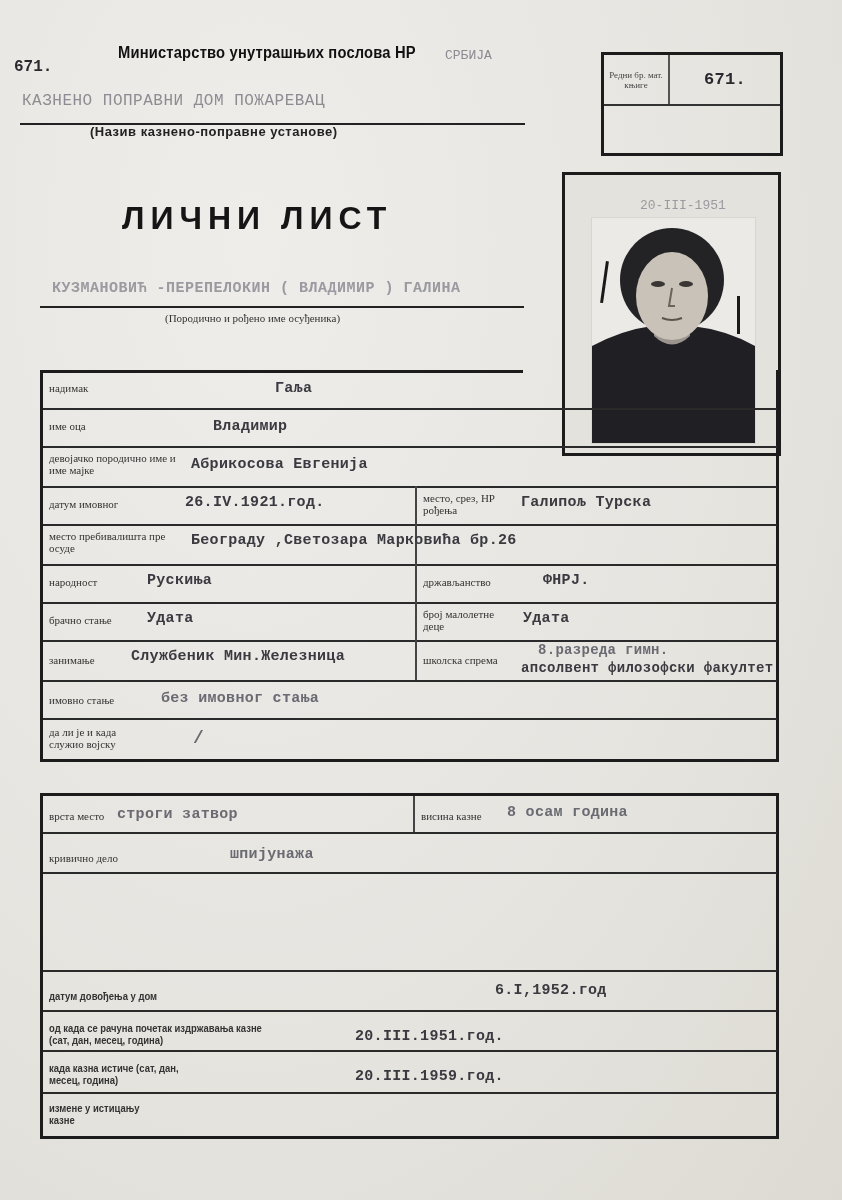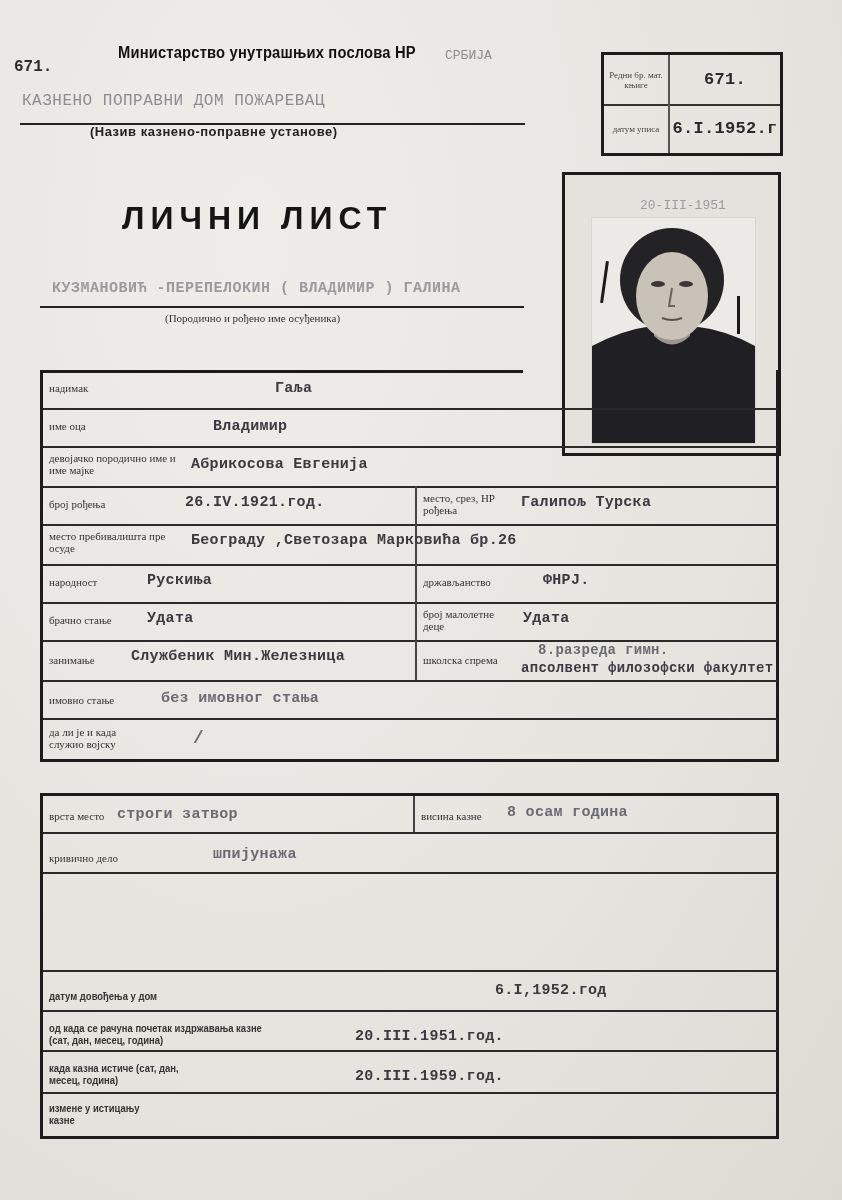--- a/index.html
+++ b/index.html
@@ -61,24 +61,20 @@
   <div class="abs ministry-suffix">СРБИЈА</div>
   <div class="abs type institution">КАЗНЕНО ПОПРАВНИ ДОМ ПОЖАРЕВАЦ</div>
   <div class="abs inst-line"></div>
   <div class="abs inst-caption">(Назив казнено-поправне установе)</div>
 
   <div class="abs regbox">
     <div class="row row1">
       <div class="lbl">Редни бр. мат. књиге</div>
       <div class="val">671.</div>
     </div>
-    <div class="row row2">
-      <div class="lbl">датум уписа</div>
-      <div class="val">6.I.1952.г</div>
-    </div>
   </div>
 
   <div class="abs photobox"></div>
   <div class="abs photo-stamp">20-III-1951</div>
   <div class="abs photo">
     <svg width="163" height="225" viewBox="0 0 163 225">
       <rect x="0" y="0" width="163" height="225" fill="#eceae6"></rect>
 
       <path d="M0 128 Q30 112 60 108 Q80 128 100 108 Q135 112 163 128 L163 225 L0 225 Z" fill="#1f1f24"></path>
 
@@ -121,21 +117,21 @@
 
     <div class="lbl" style="left:6px; top:12px;">надимак</div>
     <div class="val" style="left:232px; top:10px;">Гаља</div>
 
     <div class="lbl" style="left:6px; top:50px;">име оца</div>
     <div class="val" style="left:170px; top:48px;">Владимир</div>
 
     <div class="lbl" style="left:6px; top:82px; width:140px;">девојачко породично име и име мајке</div>
     <div class="val" style="left:148px; top:86px;">Абрикосова Евгенија</div>
 
-    <div class="lbl" style="left:6px; top:128px;">број рођења</div>
+    <div class="lbl" style="left:6px; top:128px;">датум имовног</div>
     <div class="val" style="left:142px; top:124px;">26.IV.1921.год.</div>
     <div class="lbl" style="left:380px; top:122px; width:90px;">место, срез, НР рођења</div>
     <div class="val" style="left:478px; top:124px;">Галипољ Турска</div>
 
     <div class="lbl" style="left:6px; top:160px; width:140px;">место пребивалишта пре осуде</div>
     <div class="val" style="left:148px; top:162px;">Београду ,Светозара Марковића бр.26</div>
 
     <div class="lbl" style="left:6px; top:206px;">народност</div>
     <div class="val" style="left:104px; top:202px;">Рускиња</div>
     <div class="lbl" style="left:380px; top:206px;">држављанство</div>
@@ -167,21 +163,21 @@
     <div class="hline" style="left:0; top:254px; width:734px;"></div>
     <div class="hline" style="left:0; top:296px; width:734px;"></div>
     <div class="vline" style="left:370px; top:0; height:36px;"></div>
 
     <div class="lbl" style="left:6px; top:14px;">врста место</div>
     <div class="val light" style="left:74px; top:10px;">строги затвор</div>
     <div class="lbl" style="left:378px; top:14px;">висина казне</div>
     <div class="val light" style="left:464px; top:8px;">8 осам година</div>
 
     <div class="lbl" style="left:6px; top:56px;">кривично дело</div>
-    <div class="val light" style="left:163px; top:50px;padding-left:7px;">шпијунажа</div>
+    <div class="val light" style="left:180px; top:50px;padding-left:7px;">шпијунажа</div>
 
 
     <div class="lbl bold" style="left:6px; top:194px;">датум довођења у дом</div>
     <div class="val" style="left:452px; top:186px;">6.I,1952.год</div>
 
     <div class="lbl bold" style="left:6px; top:226px; width:260px;">од када се рачуна почетак издржавања казне (сат, дан, месец, година)</div>
     <div class="val" style="left:312px; top:232px;">20.III.1951.год.</div>
 
     <div class="lbl bold" style="left:6px; top:266px; width:160px;">када казна истиче (сат, дан, месец, година)</div>
     <div class="val" style="left:312px; top:272px;">20.III.1959.год.</div>

